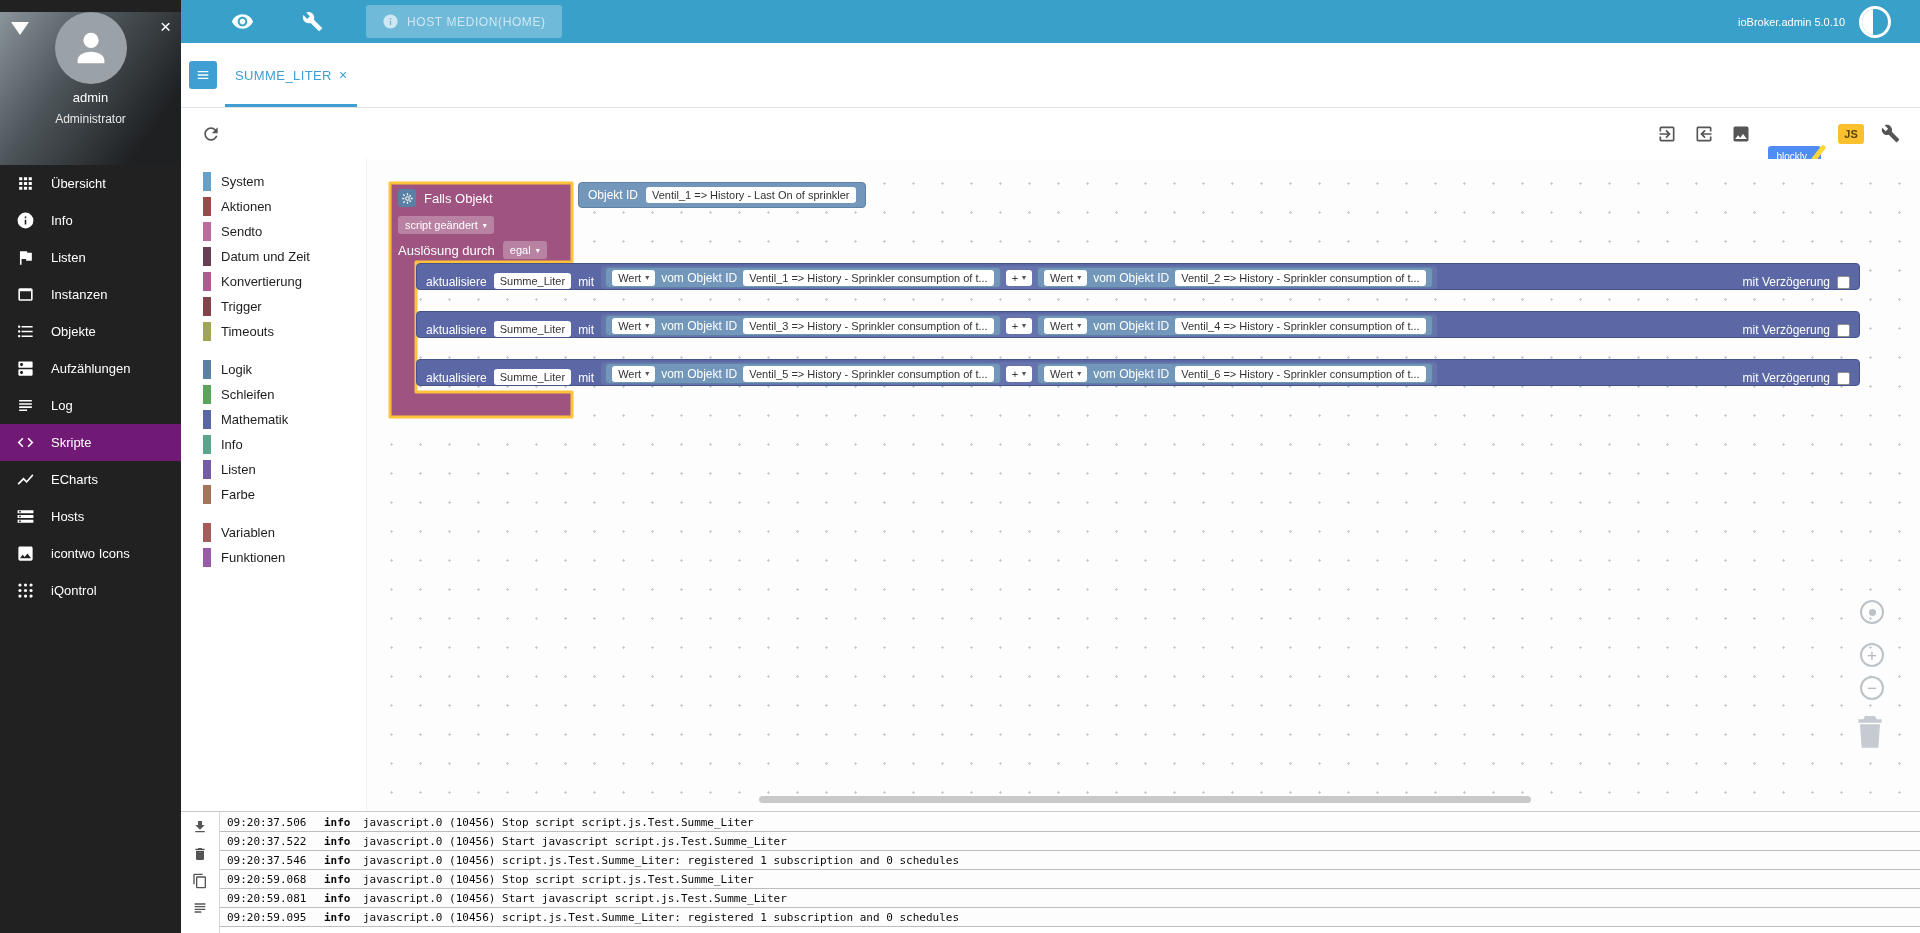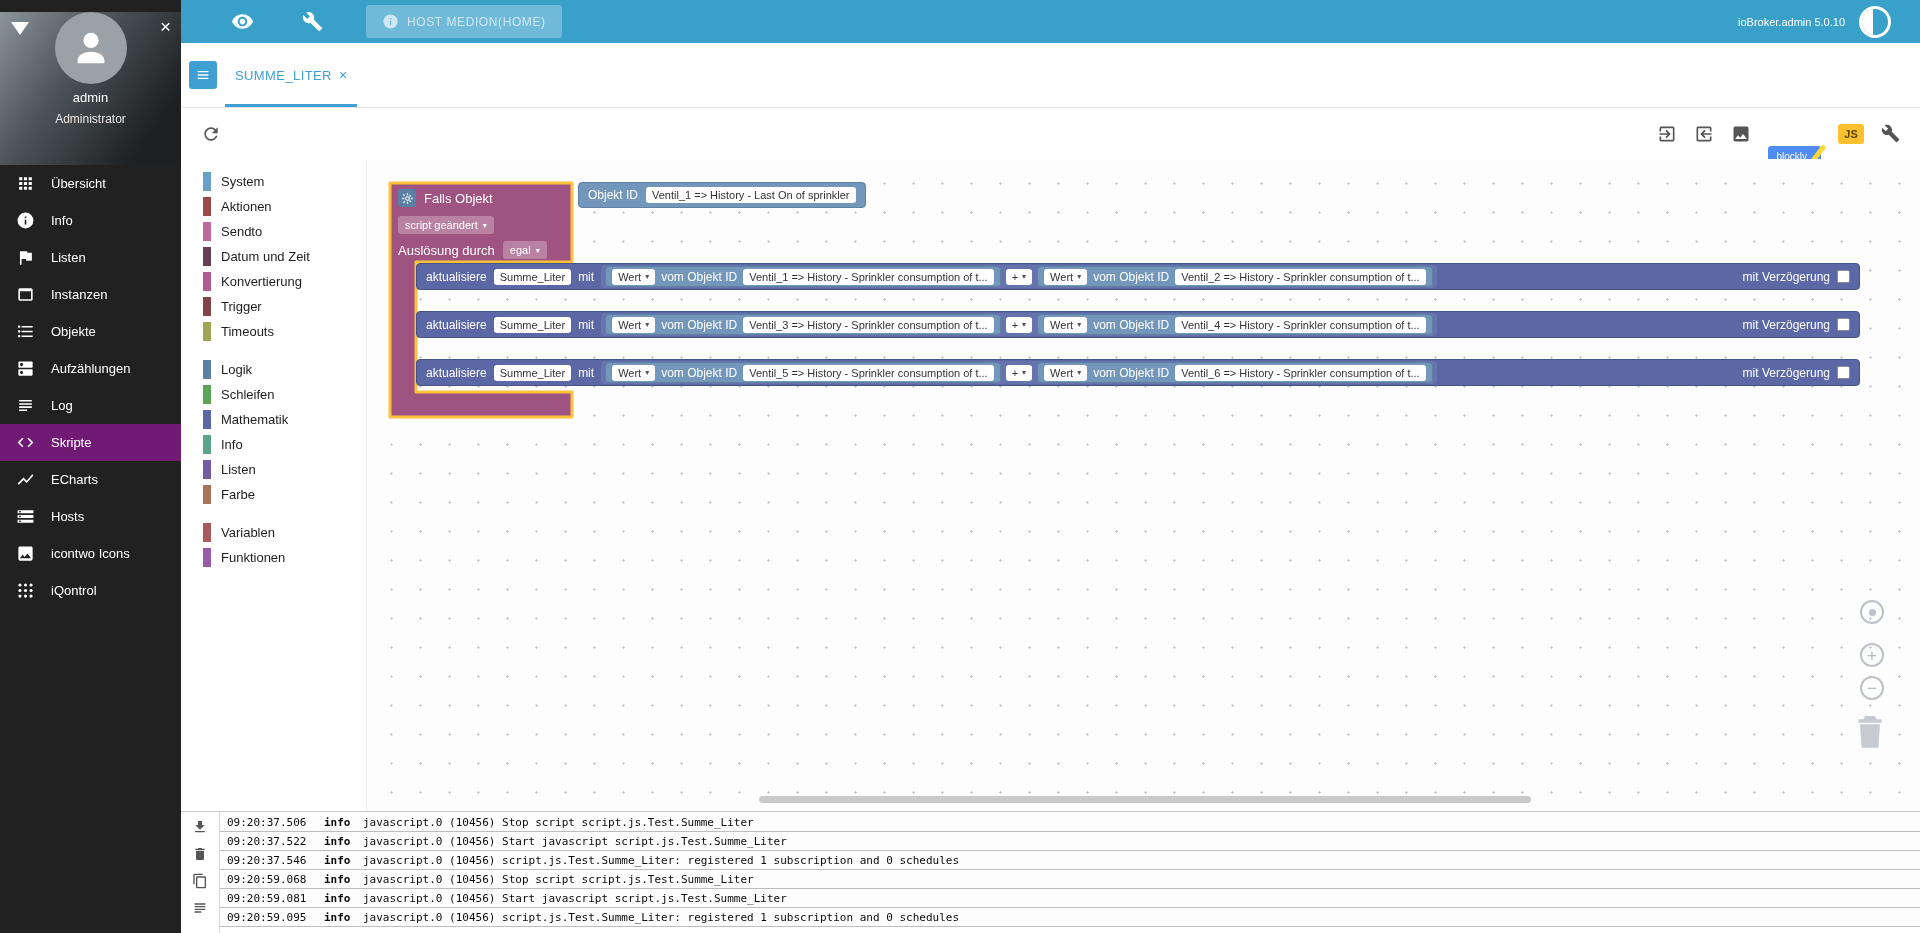--- a/index.html
+++ b/index.html
@@ -57,21 +57,21 @@
   .gearbox { width:18px; height:18px; border-radius:3px; background:#5b80a5; display:flex; align-items:center; justify-content:center; cursor:pointer; }
   .pdrop { background:rgba(255,255,255,.28); border-radius:3px; color:#fff; padding:0 7px; font-size:11px; height:18px; display:inline-flex; align-items:center; gap:5px; cursor:pointer; }
   .caret { font-size:8px; }
   .caret.dark { color:#555; }
 
   .objekt-chain { position:absolute; left:192px; top:3px; height:26px; display:flex; align-items:center; gap:8px; background:#7297bb; border:1px solid #5d80a4; border-radius:4px; padding:0 9px; color:#fff; font-size:12px; cursor:pointer; }
   .field { background:#fff; color:#333; border-radius:3px; padding:0 6px; line-height:16px; font-size:11px; white-space:nowrap; cursor:pointer; }
   .field.long { max-width:330px; overflow:hidden; text-overflow:ellipsis; }
   .field.dd { display:inline-flex; align-items:center; gap:4px; }
 
-  .akt-row { position:absolute; left:30px; width:1444px; height:27px; background:#5b68a5; border:1px solid #47548c; border-radius:4px; display:flex; align-items:center; gap:7px; padding:0 9px; color:#fff; font-size:12px; cursor:pointer; }
+  .akt-row { position:absolute; left:30px; width:1444px; height:27px; background:#5b68a5; border:1px solid #47548c; border-radius:4px; display:flex; align-items:flex-end; gap:7px; padding:0 9px; color:#fff; font-size:12px; cursor:pointer; }
   .val-chain { display:flex; align-items:center; gap:5px; background:rgba(255,255,255,.08); border-radius:4px; padding:1px 4px; }
   .wert-block { display:flex; align-items:center; gap:6px; background:#7297bb; border:1px solid #5d80a4; border-radius:4px; padding:1px 6px; height:21px; color:#fff; }
   .delay { margin-left:auto; display:flex; align-items:center; gap:7px; font-size:12px; }
   .checkbox { width:13px; height:13px; background:#fff; border:1px solid #909090; border-radius:2px; display:inline-block; cursor:pointer; }
 
   
   .zoom { position:absolute; right:36px; width:24px; height:24px; border:2px solid #bcc2c8; border-radius:50%; color:#b2b8bf; display:flex; align-items:center; justify-content:center; font-size:17px; line-height:1; cursor:pointer; background:transparent; }
   .zoom .dot { width:7px; height:7px; border-radius:50%; background:#bcc2c8; }
   .ws-trash { position:absolute; right:30px; top:550px; cursor:pointer; }
   .hscroll { position:absolute; left:392px; bottom:8px; width:772px; height:7px; background:#c9c9c9; border-radius:4px; cursor:pointer; }

